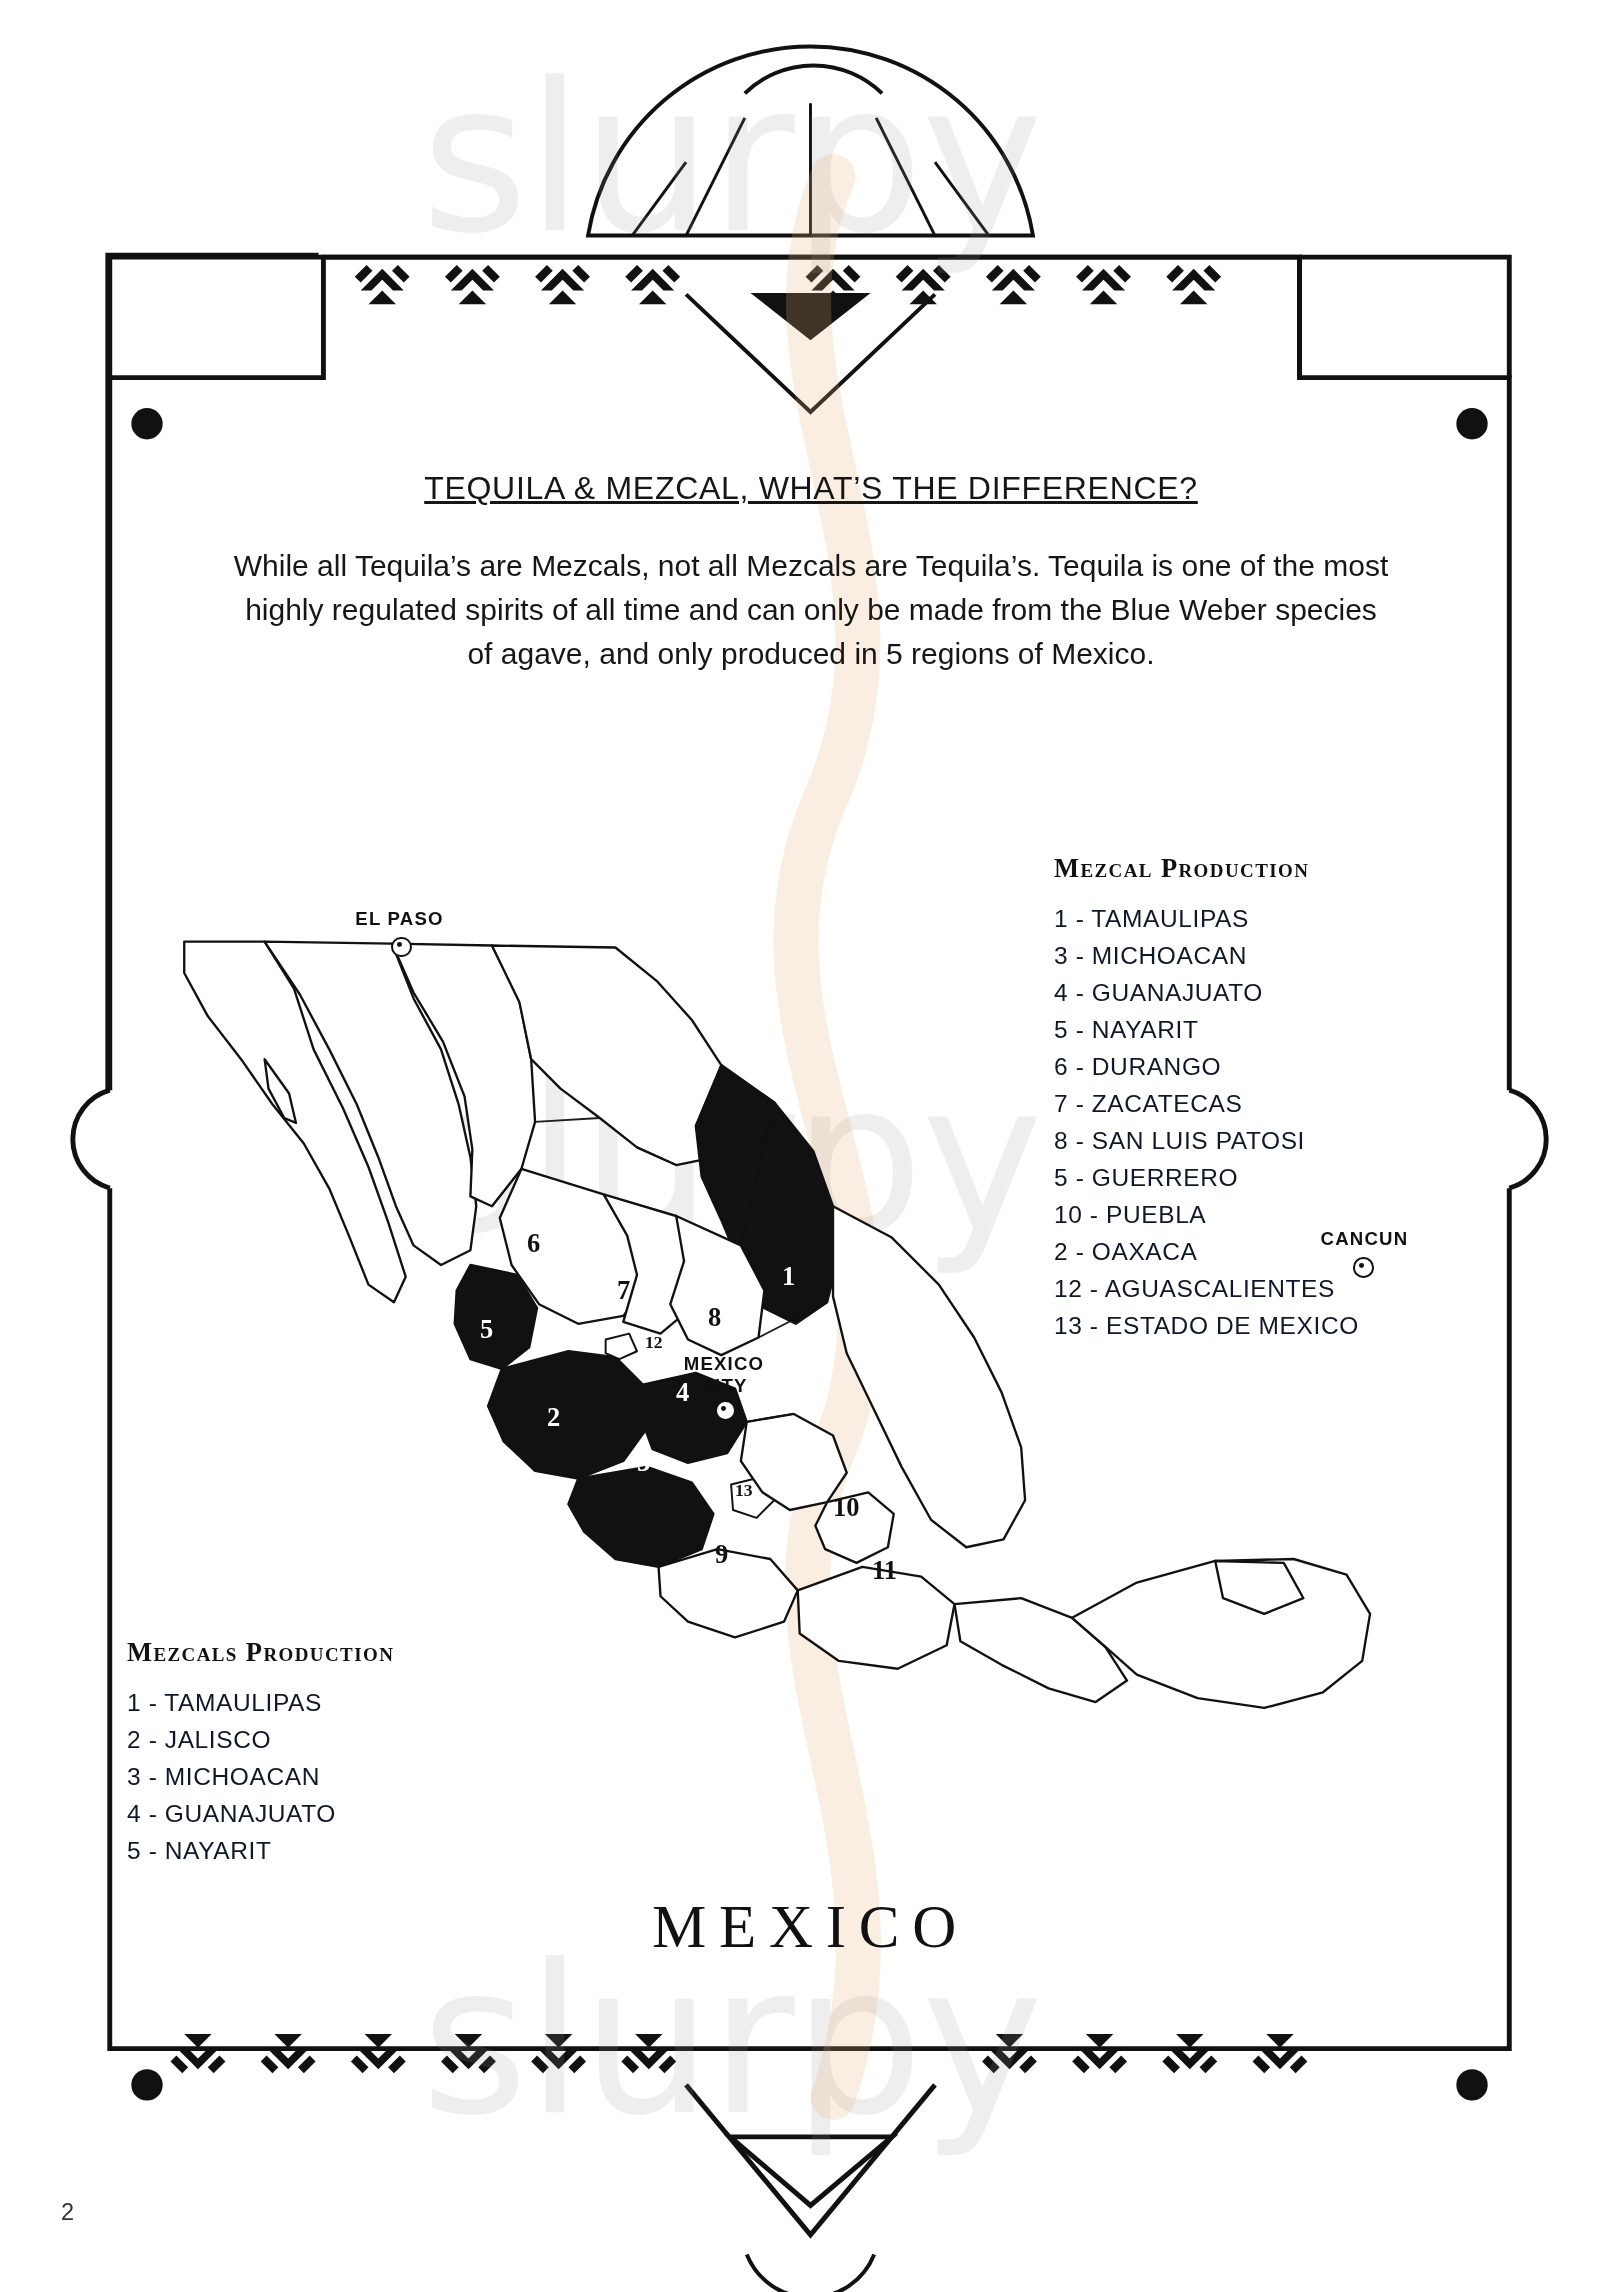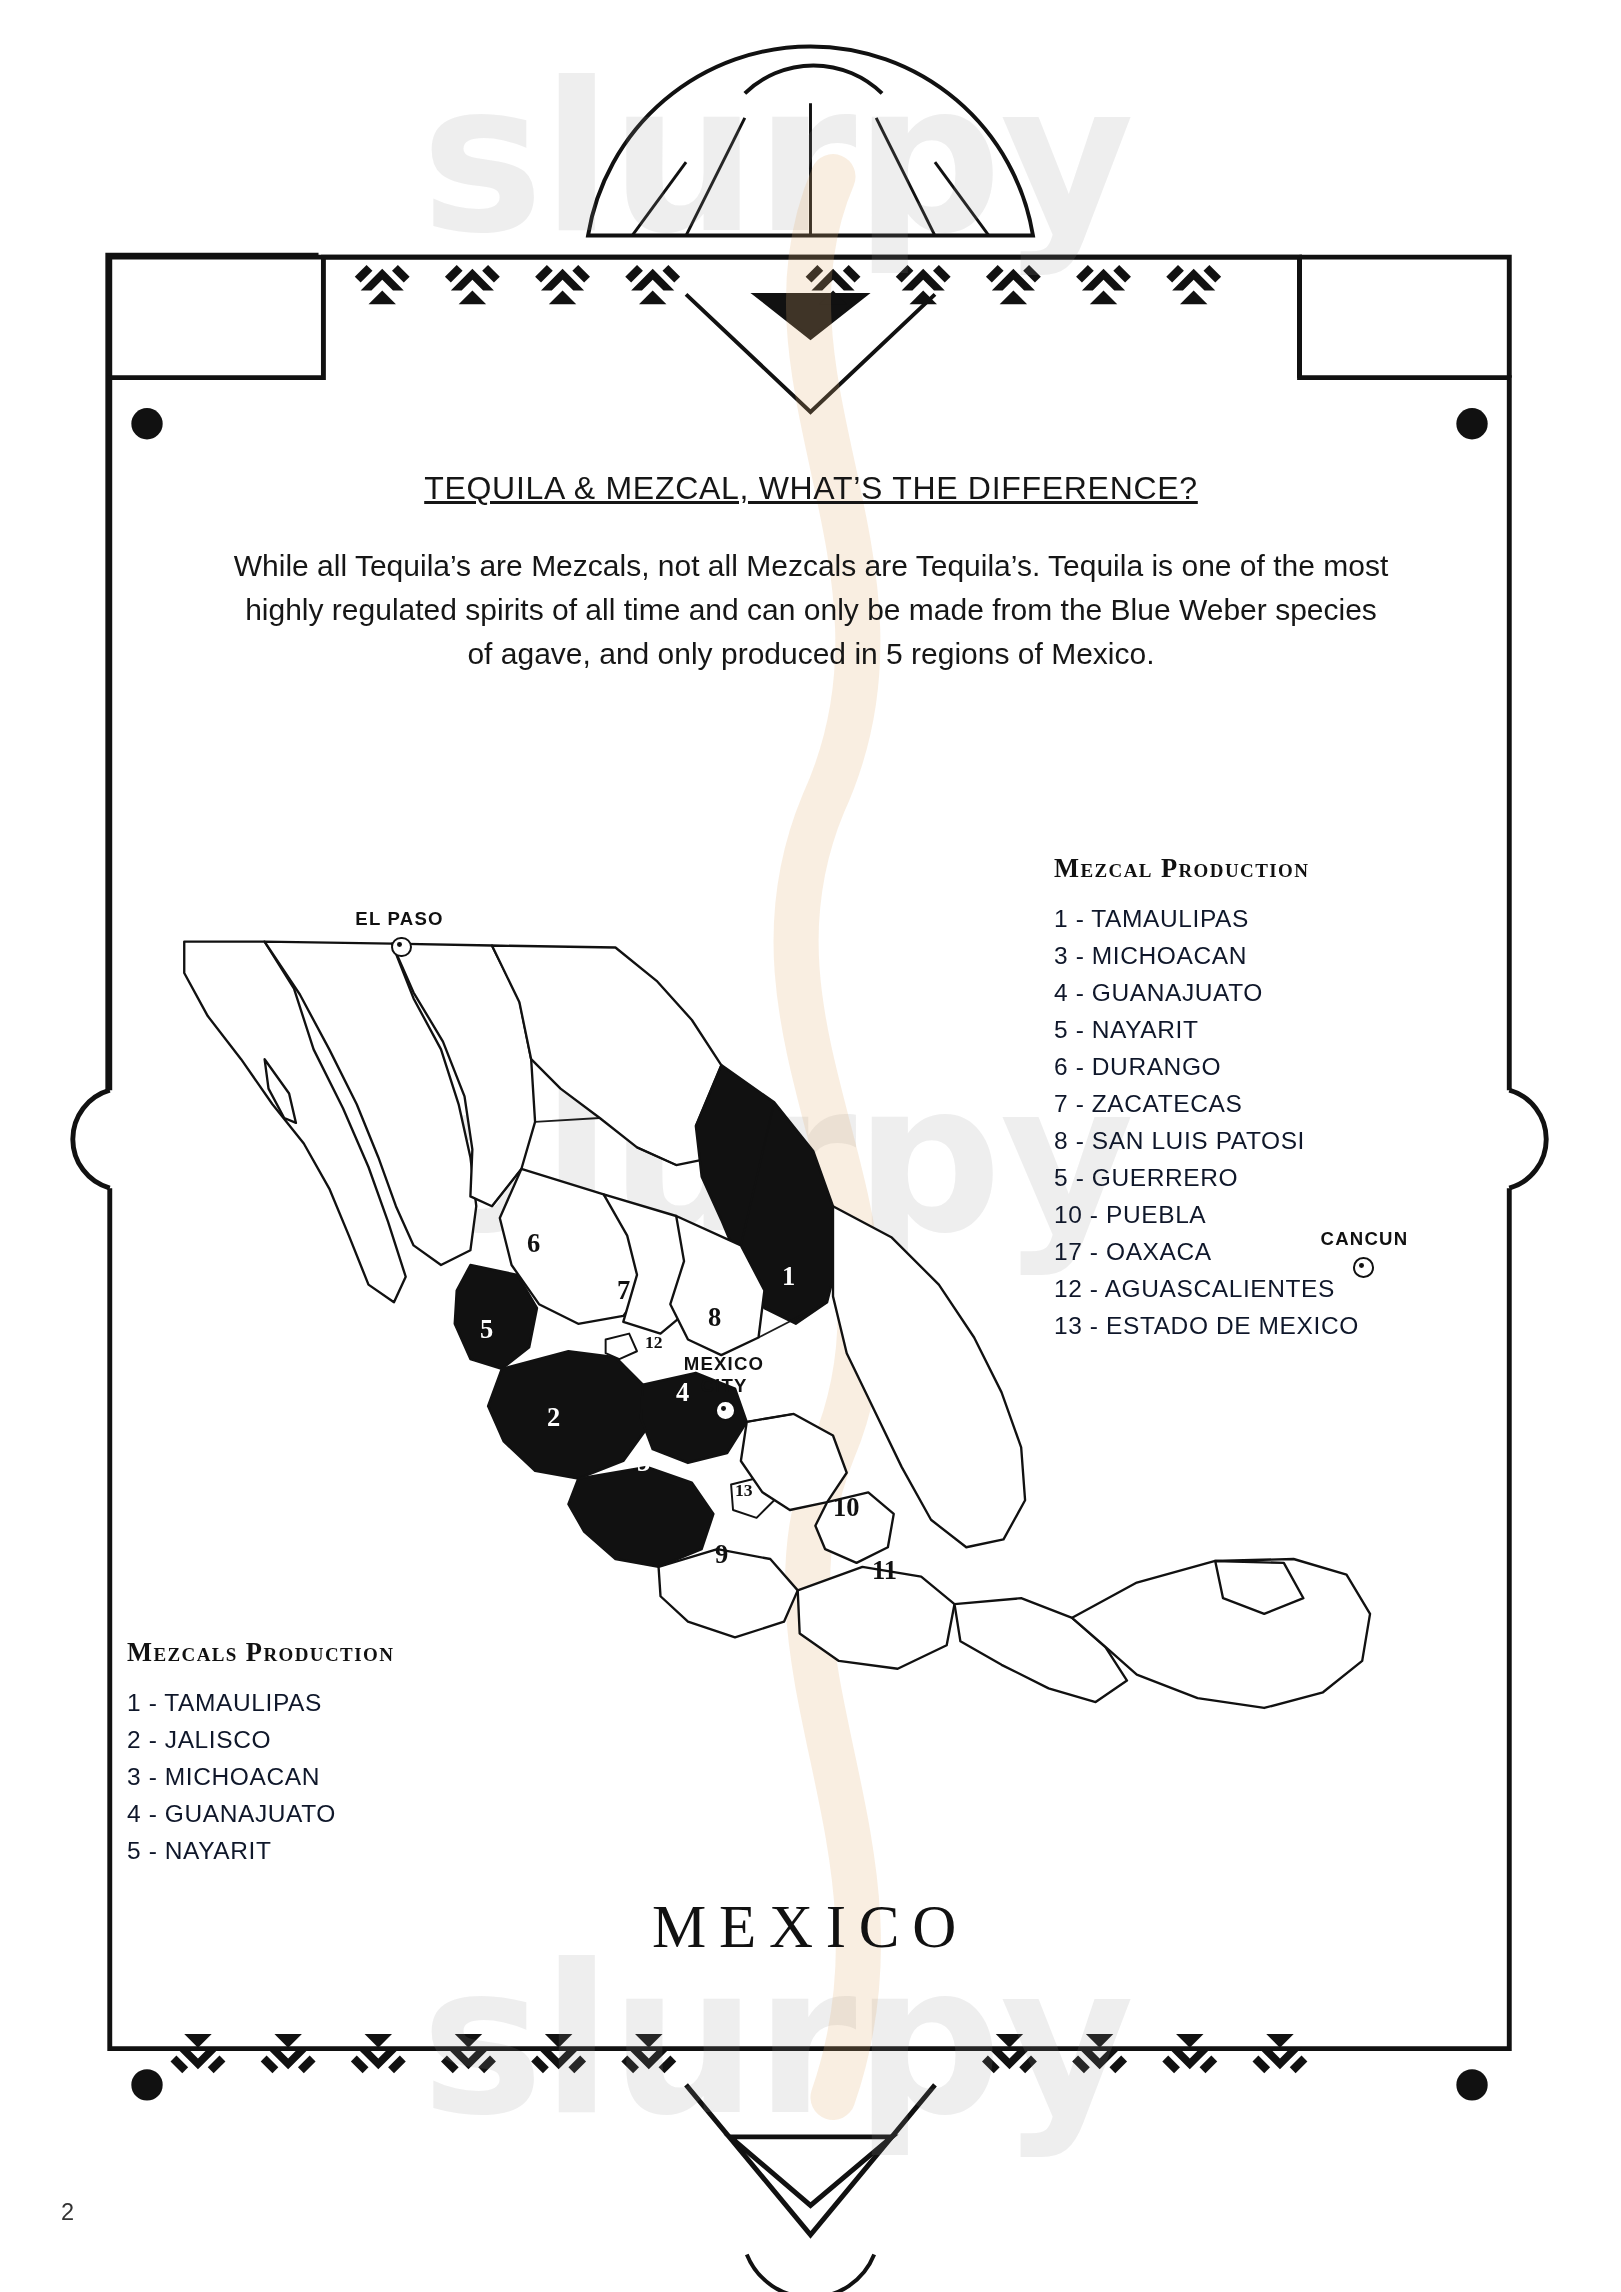--- a/index.html
+++ b/index.html
@@ -20,21 +20,21 @@
   .watermark {
     position: absolute;
     left: 0; top: 0;
     width: 1621px; height: 2293px;
     pointer-events: none;
     z-index: 5;
   }
   .wm-text {
     position: absolute;
     font-family: "DejaVu Sans", sans-serif;
-    font-weight: 700;
+    font-weight: 400;
     color: rgba(150,150,150,0.16);
     letter-spacing: -2px;
   }
   .wm1 { left: 421px; top: 39px;  font-size: 206px; }
   .wm2 { left: 421px; top: 1039px; font-size: 206px; }
   .wm3 { left: 421px; top: 1921px; font-size: 206px; }
   .wm-swirl {
     position: absolute;
     left: 686px; top: 59px;
     width: 294px; height: 2156px;
@@ -365,21 +365,21 @@
   <div class="list-title">Mezcal Production</div>
   <div class="list-item">1 - TAMAULIPAS</div>
   <div class="list-item">3 - MICHOACAN</div>
   <div class="list-item">4 - GUANAJUATO</div>
   <div class="list-item">5 - NAYARIT</div>
   <div class="list-item">6 - DURANGO</div>
   <div class="list-item">7 - ZACATECAS</div>
   <div class="list-item">8 - SAN LUIS PATOSI</div>
   <div class="list-item">5 - GUERRERO</div>
   <div class="list-item">10 - PUEBLA</div>
-  <div class="list-item">17 - OAXACA</div>
+  <div class="list-item">2 - OAXACA</div>
   <div class="list-item">12 - AGUASCALIENTES</div>
   <div class="list-item">13 - ESTADO DE MEXICO</div>
 </div>
 
 <div class="list-block" id="tequila-block">
   <div class="list-title">Mezcals Production</div>
   <div class="list-item">1 - TAMAULIPAS</div>
   <div class="list-item">2 - JALISCO</div>
   <div class="list-item">3 - MICHOACAN</div>
   <div class="list-item">4 - GUANAJUATO</div>

